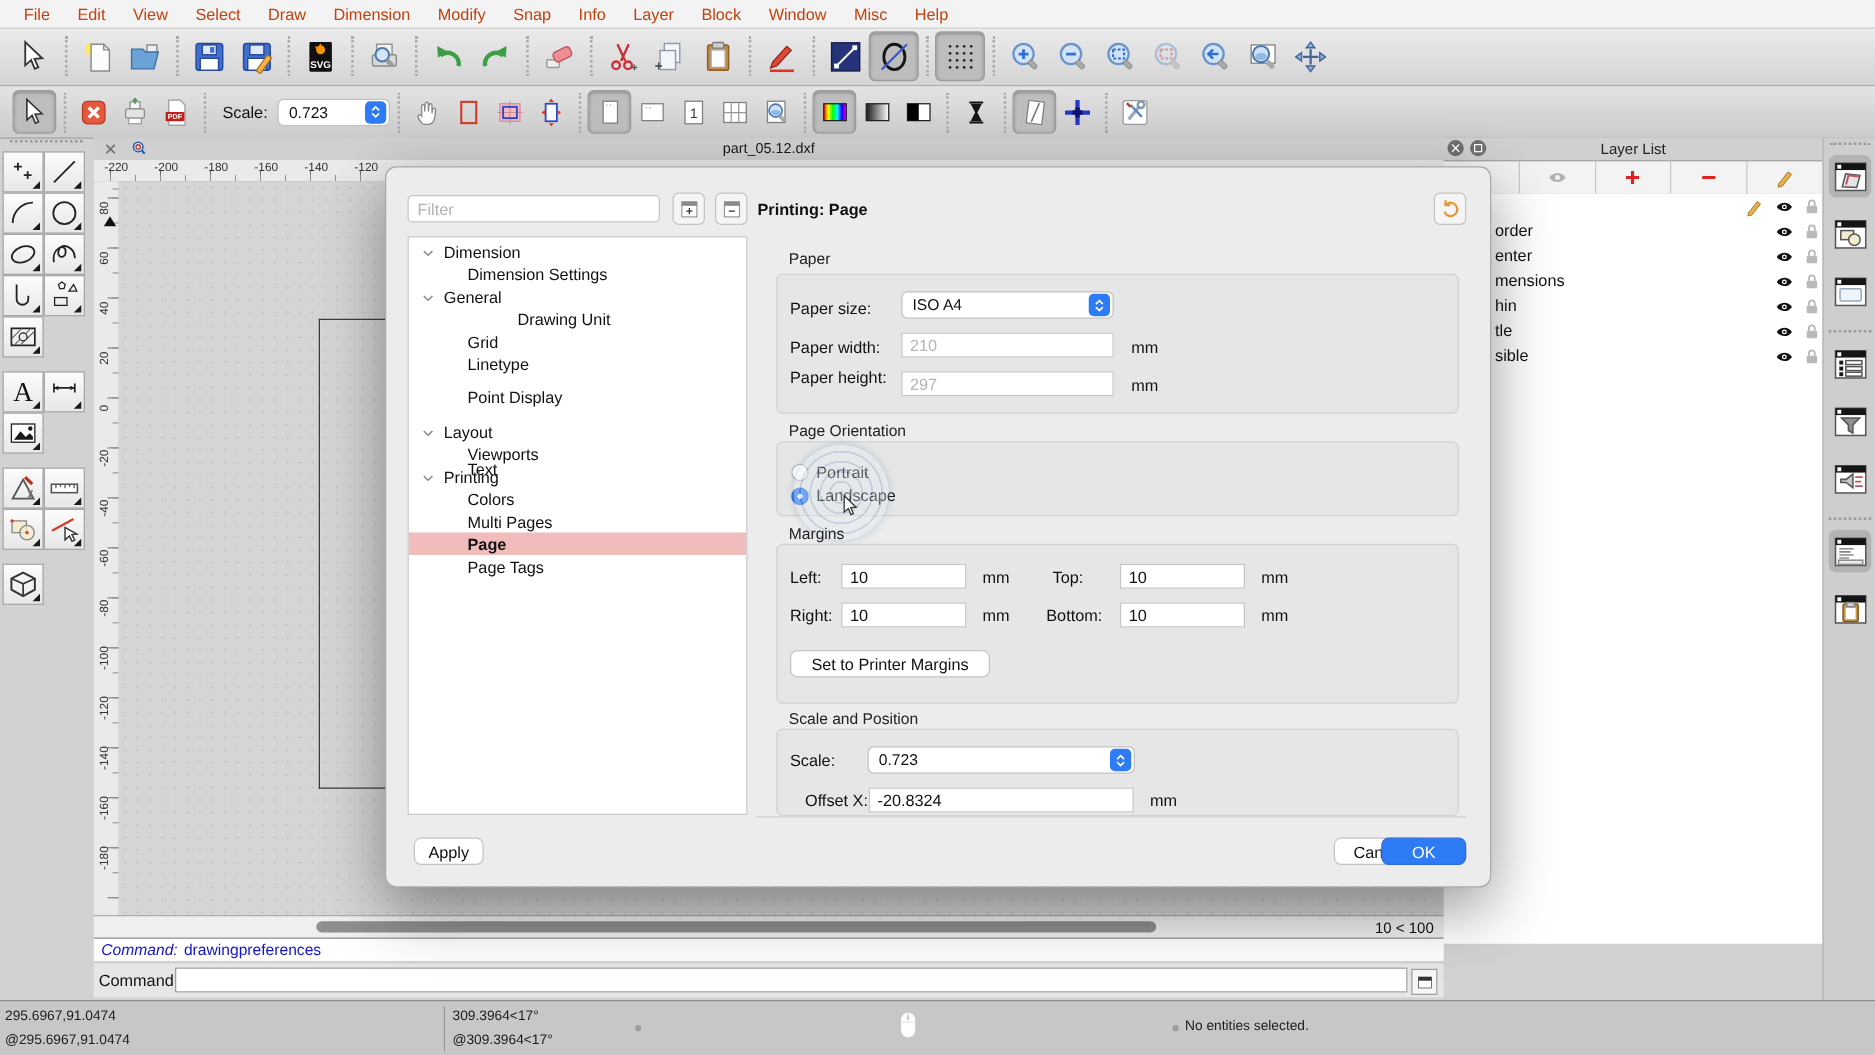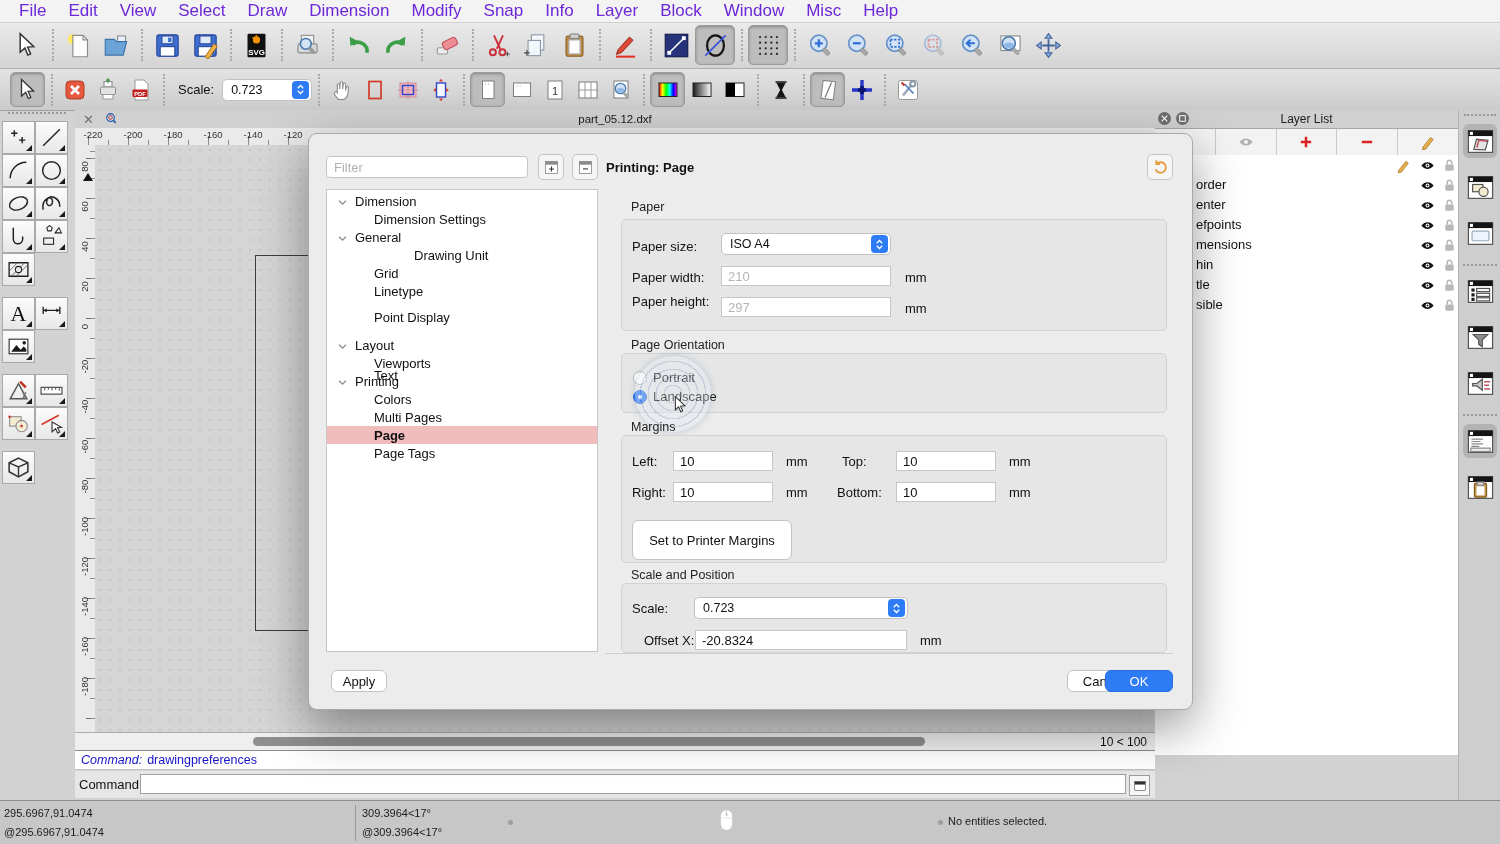--- a/index.html
+++ b/index.html
@@ -1,21 +1,21 @@
 <!DOCTYPE html>
 <html><head>
 <meta charset="utf-8">
 <style>
   html,body{margin:0;padding:0;background:#8f8f8f}
   #app{position:relative;width:1500px;height:844px;overflow:hidden;background:#d2d2d2;
        font-family:"Liberation Sans","DejaVu Sans",sans-serif;
        --accent:#2e7bf6;--selpink:#f0bcbc;--cmdblue:#1414c8}
   
   .menubar{position:absolute;top:0;left:0;right:0;height:22px;background:#f3f3f3;border-bottom:1px solid #cfcfcf;display:flex;align-items:center;padding-left:8px;z-index:5}
-  .menu-item{font-size:17px;color:#6d28d9;padding:0 11px;white-space:nowrap}
+  .menu-item{font-size:13px;color:#c2410c;padding:0 11px;white-space:nowrap}
   
   .tb1{position:absolute;top:22px;left:0;right:0;height:46px;background:linear-gradient(#ebebeb,#d4d4d4);border-bottom:1px solid #adadad;display:flex;align-items:center;padding-left:8px}
   .tb2{position:absolute;top:69px;left:0;right:0;height:41px;background:linear-gradient(#e3e3e3,#cbcbcb);border-bottom:1px solid #a2a2a2;display:flex;align-items:center;padding-left:10px}
   .tbtn{width:38px;height:38px;border-radius:5px;display:flex;align-items:center;justify-content:center;flex:none;position:relative}
   .tbtn svg{width:27px;height:27px}
   .tb2 .tbtn{width:33px;height:33px}.tb2 .tbtn svg{width:24px;height:24px}
   .tbtn.pressed{background:#bdbdbd;box-shadow:inset 0 1px 3px rgba(0,0,0,.3);border:1px solid #9b9b9b}
   .tbtn.disabled{opacity:.45}
   .tsep{width:13px;height:32px;display:flex;justify-content:center;flex:none}
   .tsep::before{content:"";border-left:2px dotted #aaa;height:100%}
@@ -889,32 +889,20 @@
               <path d="M1.5 8C4.8 3.2 11.2 3.2 14.5 8 11.2 12.8 4.8 12.8 1.5 8z" fill="#111"></path>
               <circle cx="8" cy="8" r="2.1" fill="#fff"></circle>
               <circle cx="8" cy="8" r="1" fill="#111"></circle>
             </svg></span>
           <span class="ic lock"><svg viewBox="0 0 16 16" width="100%" height="100%">
               <rect x="3.5" y="7" width="9" height="6.5" rx="1.2" fill="#b9b9b9"></rect>
               <path d="M5.5 7V5a2.5 2.5 0 0 1 5 0v2" fill="none" stroke="#b9b9b9" stroke-width="1.6"></path>
             </svg></span>
         </div>
         <div class="lrow">
-          <span class="nm">efpoints</span>
-          <span class="ic eye"><svg viewBox="0 0 16 16" width="100%" height="100%">
-              <path d="M1.5 8C4.8 3.2 11.2 3.2 14.5 8 11.2 12.8 4.8 12.8 1.5 8z" fill="#111"></path>
-              <circle cx="8" cy="8" r="2.1" fill="#fff"></circle>
-              <circle cx="8" cy="8" r="1" fill="#111"></circle>
-            </svg></span>
-          <span class="ic lock"><svg viewBox="0 0 16 16" width="100%" height="100%">
-              <rect x="3.5" y="7" width="9" height="6.5" rx="1.2" fill="#b9b9b9"></rect>
-              <path d="M5.5 7V5a2.5 2.5 0 0 1 5 0v2" fill="none" stroke="#b9b9b9" stroke-width="1.6"></path>
-            </svg></span>
-        </div>
-        <div class="lrow">
           <span class="nm">mensions</span>
           <span class="ic eye"><svg viewBox="0 0 16 16" width="100%" height="100%">
               <path d="M1.5 8C4.8 3.2 11.2 3.2 14.5 8 11.2 12.8 4.8 12.8 1.5 8z" fill="#111"></path>
               <circle cx="8" cy="8" r="2.1" fill="#fff"></circle>
               <circle cx="8" cy="8" r="1" fill="#111"></circle>
             </svg></span>
           <span class="ic lock"><svg viewBox="0 0 16 16" width="100%" height="100%">
               <rect x="3.5" y="7" width="9" height="6.5" rx="1.2" fill="#b9b9b9"></rect>
               <path d="M5.5 7V5a2.5 2.5 0 0 1 5 0v2" fill="none" stroke="#b9b9b9" stroke-width="1.6"></path>
             </svg></span>
@@ -1167,21 +1155,21 @@
     <div class="funit" style="left:477px;top:320px">mm</div>
     <div class="flabel" style="left:533px;top:320px">Top:</div>
     <input class="finput" style="left: 587px; top: 317px; width: 100px;" value="10">
     <div class="funit" style="left:700px;top:320px">mm</div>
     <div class="flabel" style="left:323px;top:351px">Right:</div>
     <input class="finput" style="left: 364px; top: 348px; width: 100px;" value="10">
     <div class="funit" style="left:477px;top:351px">mm</div>
     <div class="flabel" style="left:528px;top:351px">Bottom:</div>
     <input class="finput" style="left: 587px; top: 348px; width: 100px;" value="10">
     <div class="funit" style="left:700px;top:351px">mm</div>
-    <button class="btn" style="left:323px;top:386px;width:160px;height:40px">Set to Printer Margins</button>
+    <button class="btn" style="left:323px;top:386px;width:160px;height:22px">Set to Printer Margins</button>
 
     <div class="seclbl" style="left:322px;top:434px">Scale and Position</div>
     <div class="grp" style="left:312px;top:449px;width:546px;height:70px"></div>
     <div class="flabel" style="left:323px;top:467px">Scale:</div>
     <div class="combo" style="position:absolute;left:385px;top:463px;width:214px">
       <span>0.723</span>
       <span class="stepper" id="step2">
           <svg viewBox="0 0 22 24" width="100%" height="100%">
             <path d="M5.5 9.5 L11 4 16.5 9.5 M5.5 14.5 L11 20 16.5 14.5" fill="none" stroke="#fff" stroke-width="2.6"></path>
           </svg>

